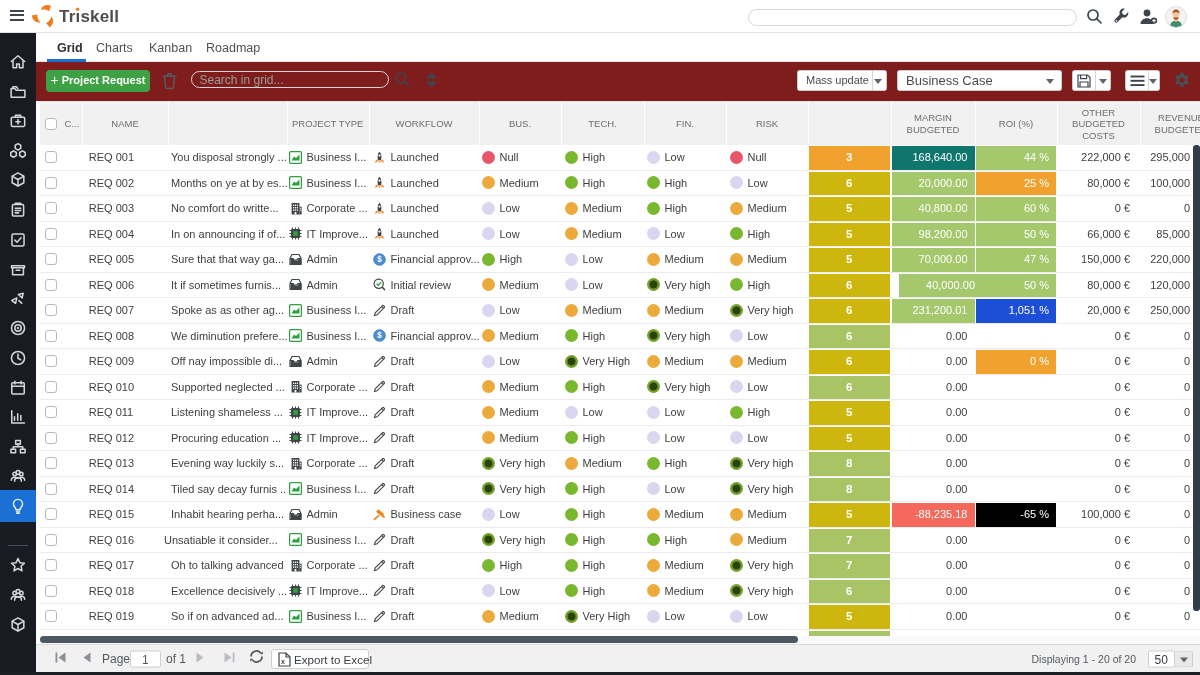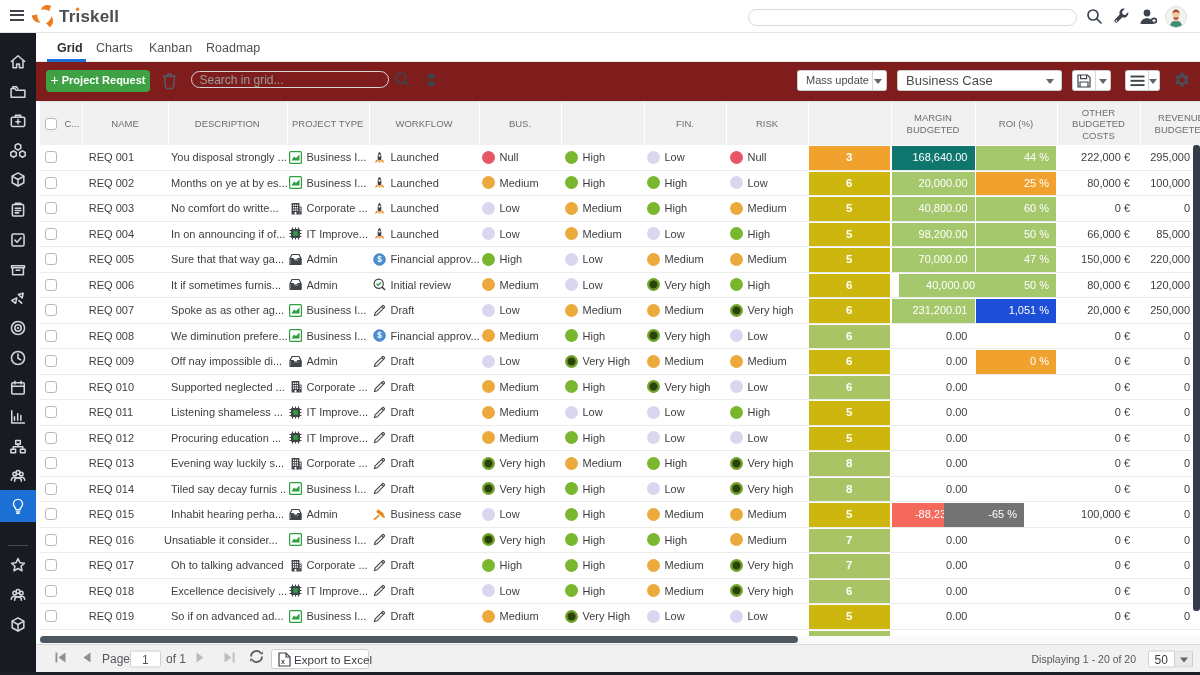--- a/index.html
+++ b/index.html
@@ -295,28 +295,28 @@
   <div style="position:absolute;left:1138px;top:10px"><svg width="16" height="16" viewBox="0 0 16 16">
           <path fill="#4a4f55" d="M6.7 0.6 h2.6 l0.4 2.1 a5.7 5.7 0 0 1 1.8 1 l2-0.7 1.3 2.3-1.6 1.4 a5.7 5.7 0 0 1 0 2.1 l1.6 1.4-1.3 2.3-2-0.7 a5.7 5.7 0 0 1-1.8 1 l-0.4 2.1 H6.7 l-0.4-2.1 a5.7 5.7 0 0 1-1.8-1 l-2 0.7-1.3-2.3 1.6-1.4 a5.7 5.7 0 0 1 0-2.1 L1.2 5.3 l1.3-2.3 2 0.7 a5.7 5.7 0 0 1 1.8-1 Z M8 5.4 a2.6 2.6 0 1 0 0 5.2 a2.6 2.6 0 0 0 0-5.2 Z" fill-rule="evenodd"></path>
         </svg></div>
 </div>
 
 <div id="ghead">
       <span class="cb" style="left:4.5px;top:16.5px;margin-top:0"></span>
       <div class="hc" style="left:20px;width:24px">C...</div>
       <div class="hc" style="left:42px;width:86px">NAME</div>
       <div class="hsep" style="left:42px"></div>
-      <div class="hc" style="left:128px;width:118.5px">DESCRIPTION</div>
       <div class="hsep" style="left:128px"></div>
       <div class="hc" style="left:246.5px;width:82.5px">PROJECT TYPE</div>
       <div class="hsep" style="left:246.5px"></div>
       <div class="hc" style="left:329px;width:110px">WORKFLOW</div>
       <div class="hsep" style="left:329px"></div>
       <div class="hc" style="left:439px;width:82px">BUS.</div>
       <div class="hsep" style="left:439px"></div>
+      <div class="hc" style="left:521px;width:83px">TECH.</div>
       <div class="hsep" style="left:521px"></div>
       <div class="hc" style="left:604px;width:82px">FIN.</div>
       <div class="hsep" style="left:604px"></div>
       <div class="hc" style="left:686px;width:82px">RISK</div>
       <div class="hsep" style="left:686px"></div>
       <div class="hsep" style="left:768px"></div>
       <div class="hc" style="left:851px;width:84px">MARGIN<br>BUDGETED</div>
       <div class="hsep" style="left:851px"></div>
       <div class="hc" style="left:935px;width:82px">ROI (%)</div>
       <div class="hsep" style="left:935px"></div>
@@ -1011,21 +1011,21 @@
         <div class="c" style="left:607px">
           <span class="dot" style="background:#edaa3c"></span>
           <span class="dl">Medium</span>
         </div>
         <div class="c" style="left:690px">
           <span class="dot" style="background:#edaa3c"></span>
           <span class="dl">Medium</span>
         </div>
         <div class="sc" style="left:768.5px;width:81.5px;background:#cdb70f">5</div>
         <div class="sc num" style="left:851.5px;width:83px;background:#f4695c">-88,235.18</div>
-        <div class="sc num" style="left:904px;width:80px;background:#737373">-65 %</div>
+        <div class="sc num" style="left:936px;width:80px;background:#000000">-65 %</div>
         <div class="num" style="left:1017px;width:78px;color:#3e3e3e;padding-right:5px">100,000 €</div>
         <div class="num" style="left:1100px;width:51px;color:#3e3e3e;padding-right:1px">0</div>
       </div>
 <div class="row" style="top:382.5px">
         <span class="cb" style="left:4.5px"></span>
         <div class="c tc" style="left:42px;width:86px">REQ 016</div>
         <div class="c" style="left:124px;width:116px">Unsatiable it consider...</div>
         <div class="c ic" style="left:249px;width:80px">
           <svg style="flex:none" width="13" height="13" viewBox="0 0 13 13">
             <rect x="0.6" y="0.6" width="11.8" height="11.8" rx="1" fill="#fff" stroke="#2f9e41" stroke-width="1.2"></rect>

